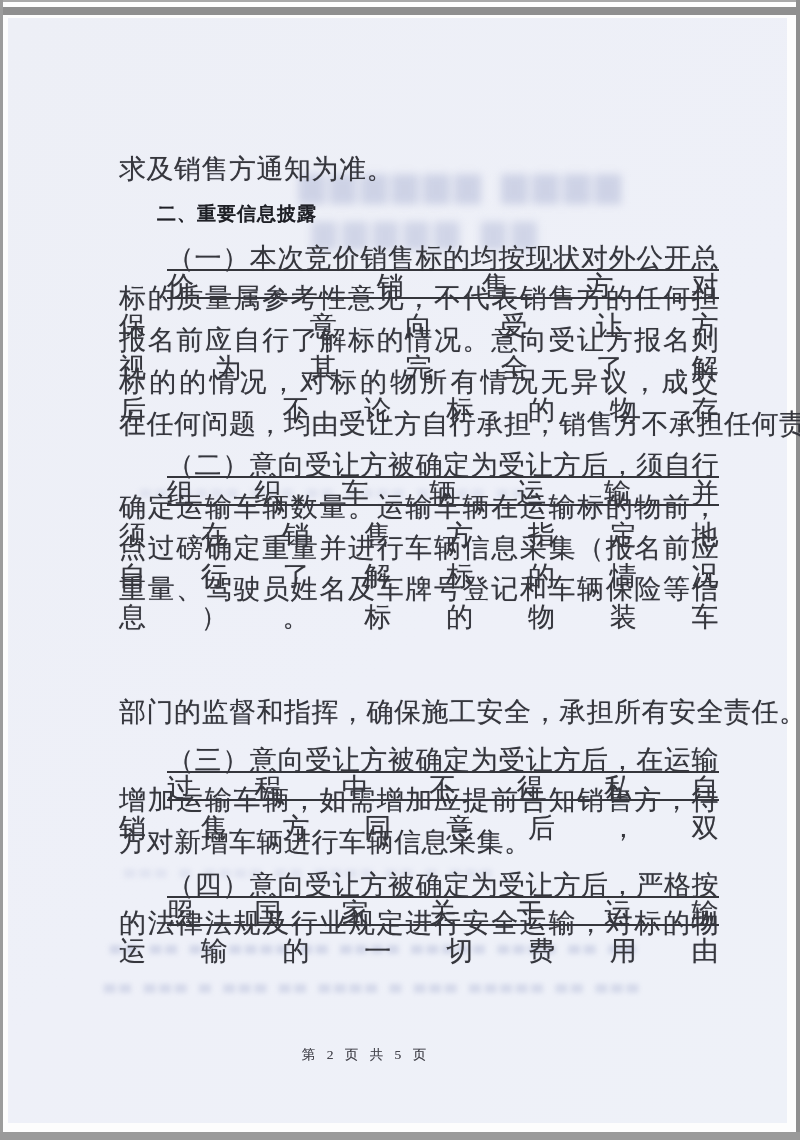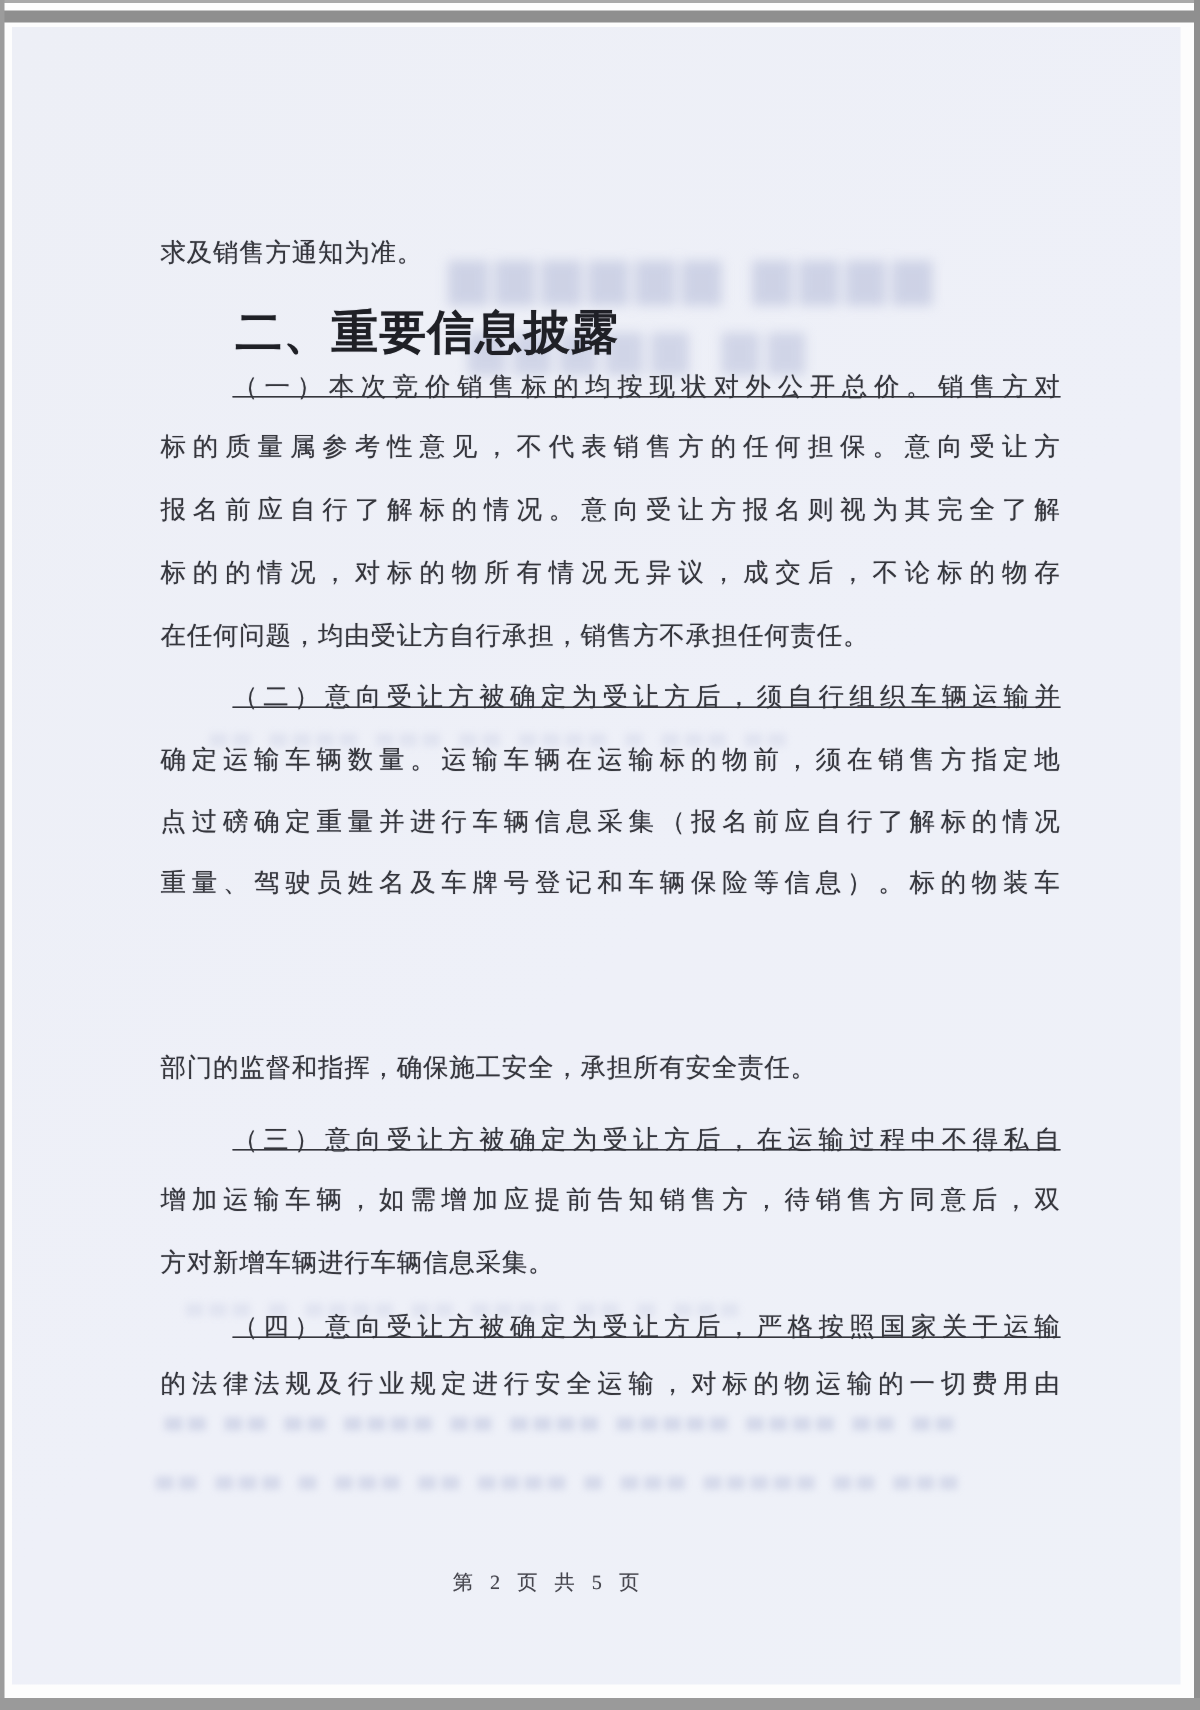--- a/index.html
+++ b/index.html
@@ -30,23 +30,23 @@
     left: 8px;
     top: 18px;
     width: 779px;
     height: 1105px;
     background: linear-gradient(135deg, #edeff6 0%, #eef0f8 55%, #eef1f8 100%);
   }
 
   
   .text-line {
     position: absolute;
-    left: 99px;
+    left: 111px;
     width: 600px;
-    font-size: 17px;
+    font-size: 27px;
     line-height: 28px;
     color: #35363c;
     letter-spacing: 0.5px;
     white-space: nowrap;
     text-shadow: 0 0 0.7px rgba(70,70,85,0.55);
   }
   .text-line.justify {
     white-space: normal;
     text-align: justify;
     text-align-last: justify;
@@ -54,21 +54,21 @@
   }
   .text-line.indent { padding-left: 48px; width: 552px; text-decoration: underline; }
 
   .section-heading {
     position: absolute;
     left: 105px;
     padding-left: 44px;
     width: 556px;
     font-family: "DejaVu Sans", "Liberation Sans", sans-serif;
     font-weight: 700;
-    font-size: 31px;
+    font-size: 19px;
     color: #1f2026;
     letter-spacing: 1px;
     white-space: nowrap;
     text-shadow: 0 0 0.6px rgba(25,25,35,0.5);
   }
 
   .page-footer {
     position: absolute;
     left: 0;
     top: 1028px;

